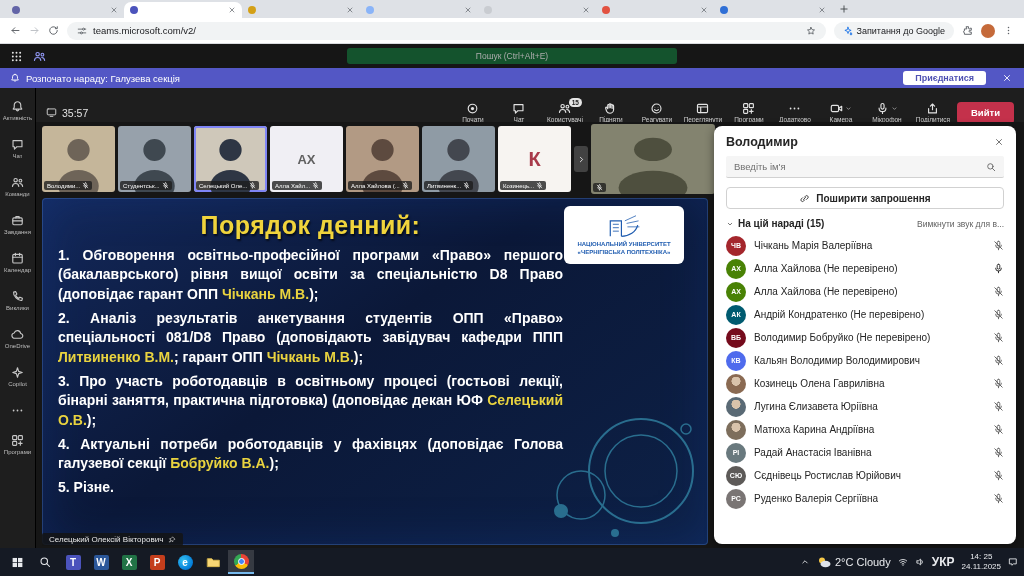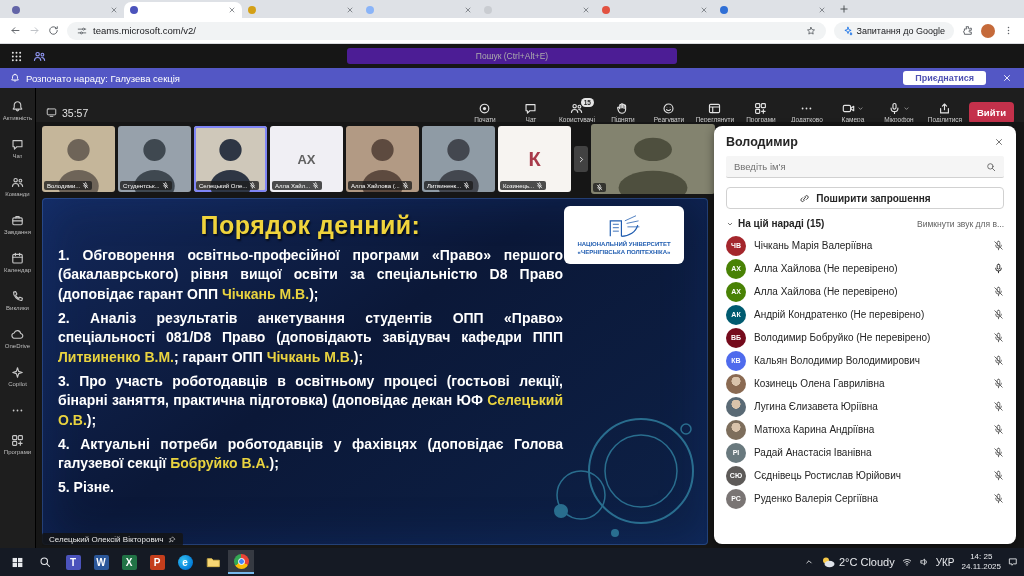--- a/index.html
+++ b/index.html
@@ -26,41 +26,41 @@
 .urlbox{flex:1;height:18px;background:#f1f3f4;border-radius:9px;display:flex;align-items:center;gap:6px;padding:0 10px;font-size:9.5px;color:#202124;min-width:0;}
 .urlic{color:#5f6368;font-size:10px;flex:none;}
 .urltext{flex:1;white-space:nowrap;overflow:hidden;}
 .askpill{height:18px;border-radius:9px;background:#f1f3f4;display:flex;align-items:center;gap:4px;padding:0 9px;font-size:9px;color:#202124;flex:none;}
 .avatar{width:14px;height:14px;border-radius:50%;background:#c56a3a;flex:none;}
 
 
 .teamsbar{position:absolute;top:44px;height:24px;left:0;right:0;background:#161616;display:flex;align-items:center;gap:10px;padding:0 10px;}
 .waffle{color:#e6e6e6;font-size:13px;}
 .tlogo{color:#9298f5;font-size:13px;}
-.tsearch{position:absolute;left:50%;transform:translateX(-50%);width:330px;height:16px;background:#4c1d95;border:0;border-radius:3px;color:#adadad;font-size:8.5px;text-align:center;outline:none;}
+.tsearch{position:absolute;left:50%;transform:translateX(-50%);width:330px;height:16px;background:#14532d;border:0;border-radius:3px;color:#adadad;font-size:8.5px;text-align:center;outline:none;}
 .tsearch::placeholder{color:#adadad;}
 
 
 .banner{position:absolute;top:68px;height:20px;left:0;right:0;background:#5357c5;display:flex;align-items:center;gap:6px;padding:0 10px;color:#fff;font-size:9.5px;}
 .banner [data-icon]{font-size:10px;}
 .joinbtn{margin-left:auto;background:#fff;color:#4f52b2;font-weight:bold;font-size:9px;padding:2px 12px;border-radius:3px;}
 .bclose{color:#fff;font-size:9px;margin:0 2px 0 10px;}
 
 
 .toolbar{position:absolute;top:88px;left:36px;right:0;height:50px;background:#1e1e1e;display:flex;align-items:center;padding:0 10px;border-bottom:1px solid #000;}
 .timer{display:flex;align-items:center;gap:5px;color:#e3e3e3;font-size:10.5px;}
 .timer [data-icon]{font-size:11px;color:#cfcfcf;}
 #controls{margin-left:auto;display:flex;align-items:center;gap:2px;}
 .tbtn{position:relative;display:flex;flex-direction:column;align-items:center;gap:1px;color:#e3e3e3;min-width:44px;padding:1px 2px;}
 .irow{display:flex;align-items:center;gap:2px;}
 .tbtn .ticon{font-size:13px;}
 .tbtn .chev{font-size:7px;color:#cfcfcf;}
 .tbtn .tlab{font-size:6.5px;color:#cfcfcf;white-space:nowrap;}
 .badge{position:absolute;top:-3px;right:5px;background:#e6e6e6;color:#1e1e1e;font-size:6.5px;font-weight:bold;border-radius:6px;padding:0 3px;line-height:9px;}
-.tbtn.danger{background:#c4314b;border-radius:4px;flex-direction:row;height:22px;padding:0 8px;margin-left:0;min-width:0;}
+.tbtn.danger{background:#c4314b;border-radius:4px;flex-direction:row;height:22px;padding:0 14px;margin-left:0;min-width:0;}
 .tbtn.danger .tlab{font-size:9.5px;color:#fff;font-weight:bold;}
 
 
 .rail{position:absolute;top:88px;bottom:28px;left:0;width:36px;background:#1e1e1e;display:flex;flex-direction:column;align-items:center;padding-top:12px;gap:17px;border-right:1px solid #000;}
 .ritem{display:flex;flex-direction:column;align-items:center;gap:2px;color:#c8c8c8;width:100%;}
 .ritem [data-icon]{font-size:13px;}
 .rlab{font-size:6px;color:#bdbdbd;white-space:nowrap;overflow:hidden;max-width:34px;text-overflow:ellipsis;}
 
 
 .stage{position:absolute;top:122px;left:36px;right:0;bottom:28px;background:#161616;}
@@ -121,21 +121,21 @@
 #apps{display:flex;align-items:center;gap:2px;}
 .app{width:26px;height:24px;display:flex;align-items:center;justify-content:center;flex:none;}
 .app.active{background:rgba(255,255,255,.14);border-bottom:2px solid #76b9ed;}
 .tile{width:15px;height:15px;border-radius:2px;color:#fff;font-size:10px;font-weight:bold;display:flex;align-items:center;justify-content:center;}
 .edgec{width:15px;height:15px;border-radius:50%;background:radial-gradient(circle at 35% 35%,#35c1f1,#0078d7 75%);color:#fff;font-size:10px;font-weight:bold;display:flex;align-items:center;justify-content:center;}
 .chromec{width:15px;height:15px;border-radius:50%;background:conic-gradient(#ea4335 0 33%,#fbbc05 33% 66%,#34a853 66% 100%);position:relative;}
 .chromec::after{content:"";position:absolute;inset:4px;border-radius:50%;background:#4285f4;border:1.5px solid #fff;}
 .tray{margin-left:auto;display:flex;align-items:center;gap:7px;padding-right:2px;}
 .trayic{font-size:10px;color:#e8eaed;}
 .weather{display:flex;align-items:center;gap:4px;font-size:11px;white-space:nowrap;}
-.lang{font-size:10px;font-weight:normal;}
+.lang{font-size:12px;font-weight:bold;}
 .clock{display:flex;flex-direction:column;align-items:center;font-size:8px;line-height:1.25;}
 </style>
 </head>
 <body>
 
 <div id="app">
 
   <div class="tabstrip">
     <div id="tabs">
         <div class="tab">

